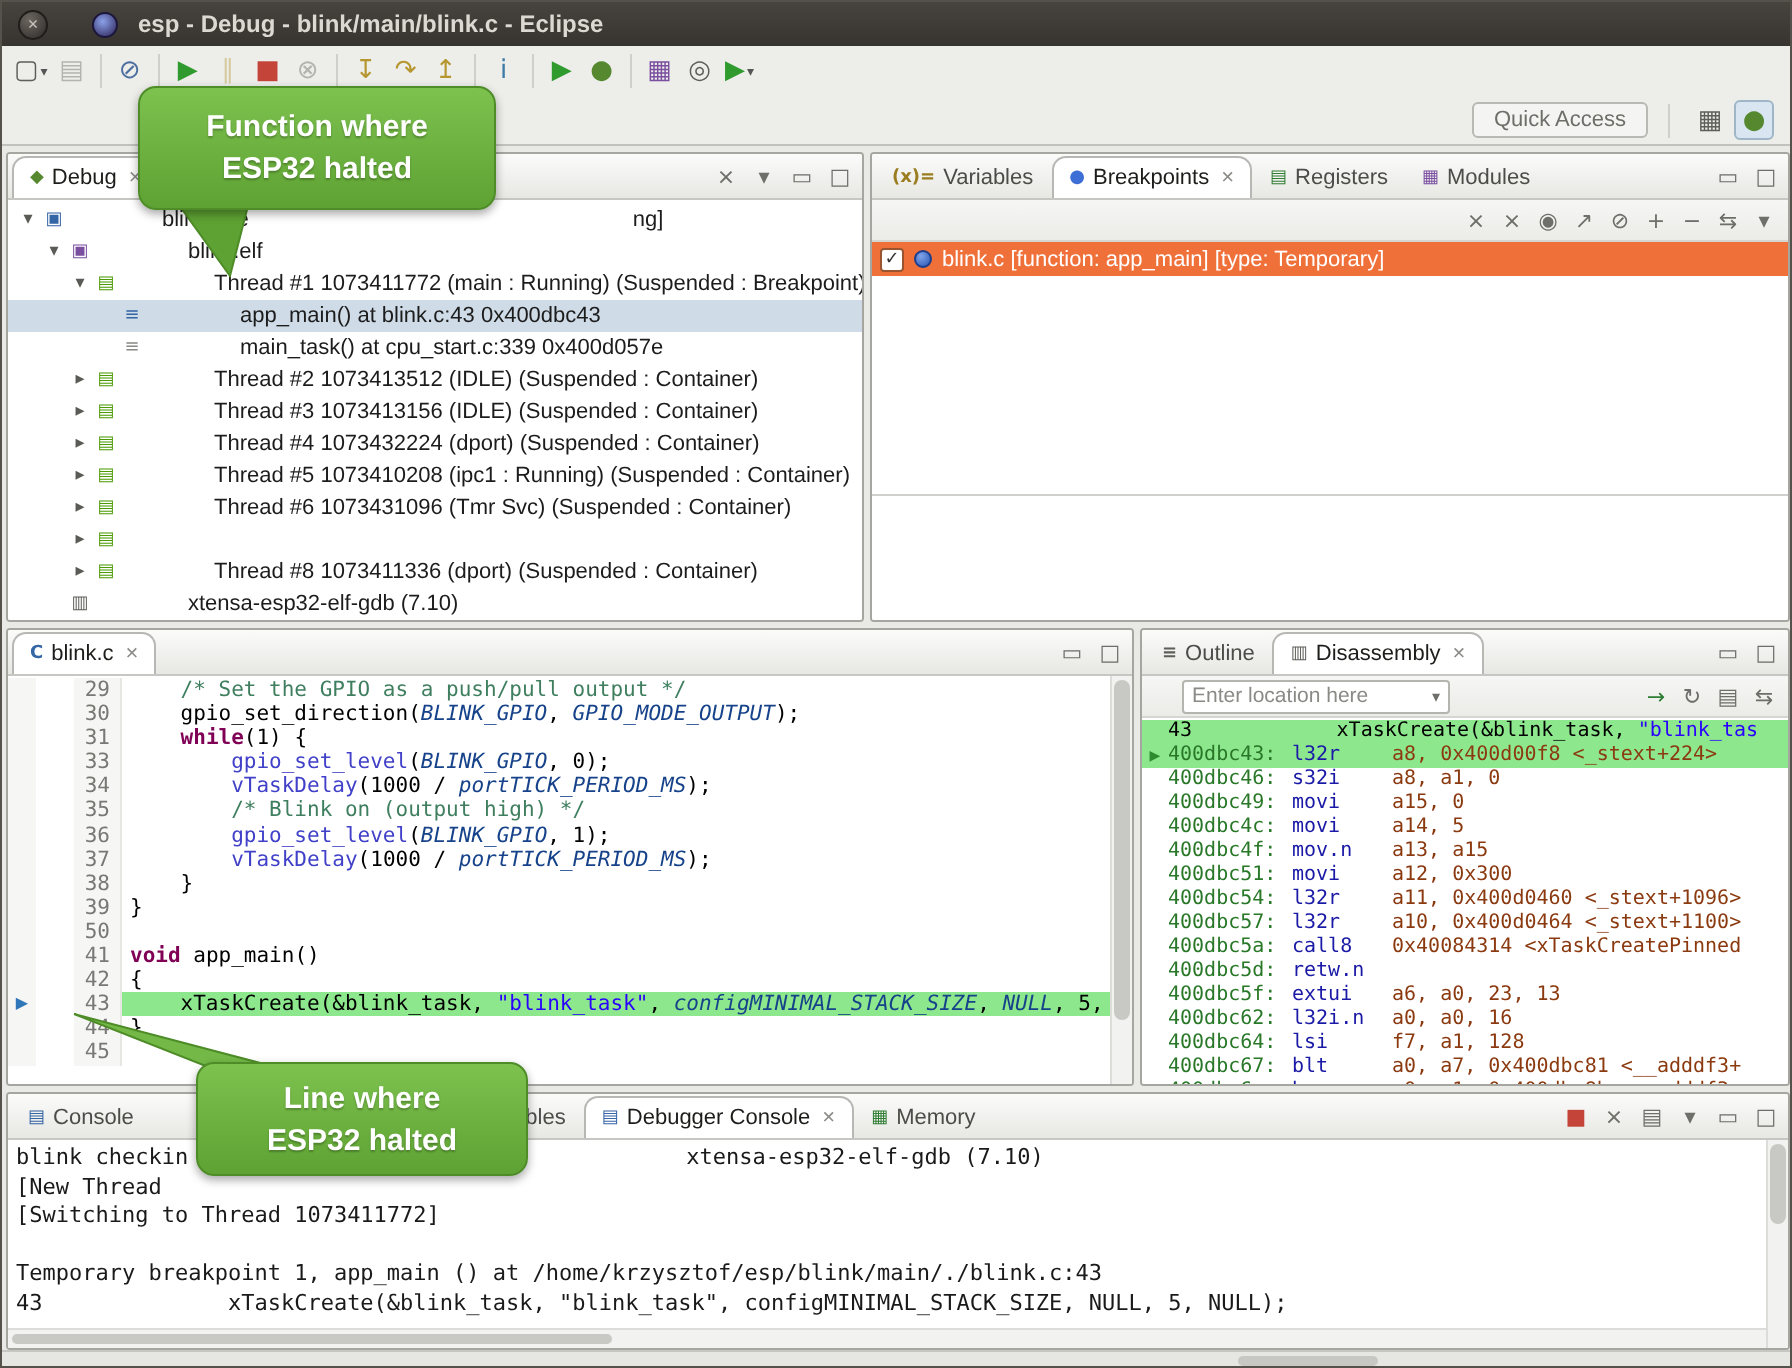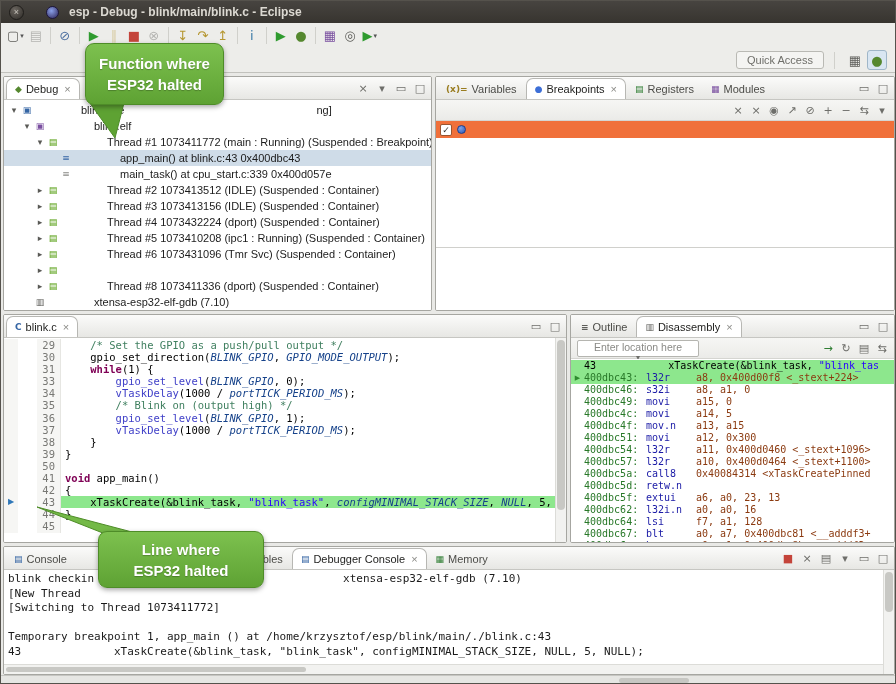--- a/index.html
+++ b/index.html
@@ -77,40 +77,40 @@
 
   
   .disasm-body{font-family:"DejaVu Sans Mono","Liberation Mono",monospace;font-size:10px;padding-top:1px;}
   .dline{display:flex;height:12px;line-height:12px;white-space:pre;align-items:center;}
   .dline.hl{background:#8de78d;}
   .dmark{width:13px;min-width:13px;color:#2e8b2e;font-size:7px;text-align:center;font-family:"DejaVu Sans",sans-serif;}
   .d-addr{color:#287828;display:inline-block;min-width:62px;}
   .d-mn{color:#1a1aa6;display:inline-block;min-width:50px;}
   .d-ops{color:#8b3a10;}
   .d-srcline{color:#000;}
-  .locbox{display:flex;align-items:center;justify-content:space-between;border:1px solid #b5b5b0;background:#fff;height:17px;padding:0 4px;margin-left:2px;width:122px;border-radius:2px;cursor:text;flex-direction:column;}
+  .locbox{display:flex;align-items:center;justify-content:space-between;border:1px solid #b5b5b0;background:#fff;height:17px;padding:0 4px;margin-left:16px;width:134px;border-radius:2px;cursor:text;}
   .locph{color:#8a8a86;font-size:10.5px;}
   .locarrow{color:#6e6e6a;font-size:8px;font-family:"DejaVu Sans",sans-serif;}
 
   
   .console-body{font-family:"DejaVu Sans Mono","Liberation Mono",monospace;font-size:11px;padding:2px 18px 0 4px;margin-right:11px;}
   .conline{height:14.5px;line-height:14.5px;white-space:pre;}
 
   
   .vscroll{position:absolute;top:0;right:0;width:11px;bottom:0;background:#f2f2f0;border-left:1px solid #dcdcd8;}
   .vthumb{position:absolute;left:1px;right:1px;border-radius:4px;background:#c8c8c4;}
   .hscroll{position:absolute;left:0;right:11px;bottom:0;height:10px;background:#f2f2f0;border-top:1px solid #dcdcd8;}
   .hthumb{position:absolute;left:2px;top:2px;width:300px;height:5px;background:#c8c8c4;border-radius:3px;}
   .statusbar{position:absolute;left:0;top:674px;width:100%;height:9px;background:#e6e6e3;border-top:1px solid #c6c6c2;}
   .statusthumb{position:absolute;left:618px;top:2px;width:70px;height:5px;background:#c7c7c3;border-radius:3px;}
 
   
   #callout-tails{position:absolute;left:0;top:0;width:896px;height:684px;z-index:59;pointer-events:none;}
   .callout{position:absolute;z-index:60;background:linear-gradient(#7dc14f,#5ea233);border:1px solid #4e8c28;border-radius:9px;color:#fff;font-size:15px;font-weight:bold;text-align:center;display:flex;flex-direction:column;justify-content:center;box-shadow:0 2px 5px rgba(0,0,0,.35);line-height:21px;text-shadow:0 1px 1px rgba(0,0,0,.25);}
-  #callout-function{left:84px;top:42px;width:139px;height:62px;}
+  #callout-function{left:68px;top:42px;width:179px;height:62px;}
   #callout-line{left:97px;top:530px;width:166px;height:57px;}
 </style>
 </head>
 <body>
 
 <div id="window">
 
   <div class="titlebar">
     <span class="winbtn">×</span>
     <span class="applogo"></span>
@@ -342,20 +342,21 @@
         </span>
         <span class="picon">
           <span style="color: rgb(110, 110, 106);">▾</span>
         </span>
       </div>
     <div class="pbody">
       <div class="bp-list">
         <div class="bp-row">
           <span class="bp-check">✓</span>
           <span class="bp-dot"></span>
+          <span>blink.c [function: app_main] [type: Temporary]</span>
         </div>
       </div>
     </div>
   </div>
 
   <div class="panel" id="editor-panel">
     <div class="phead">
       <div class="tabs" id="editor-tabs">
           <div class="tab sel">
             <span class="tabicon" style="color: rgb(52, 101, 164);">C</span>

